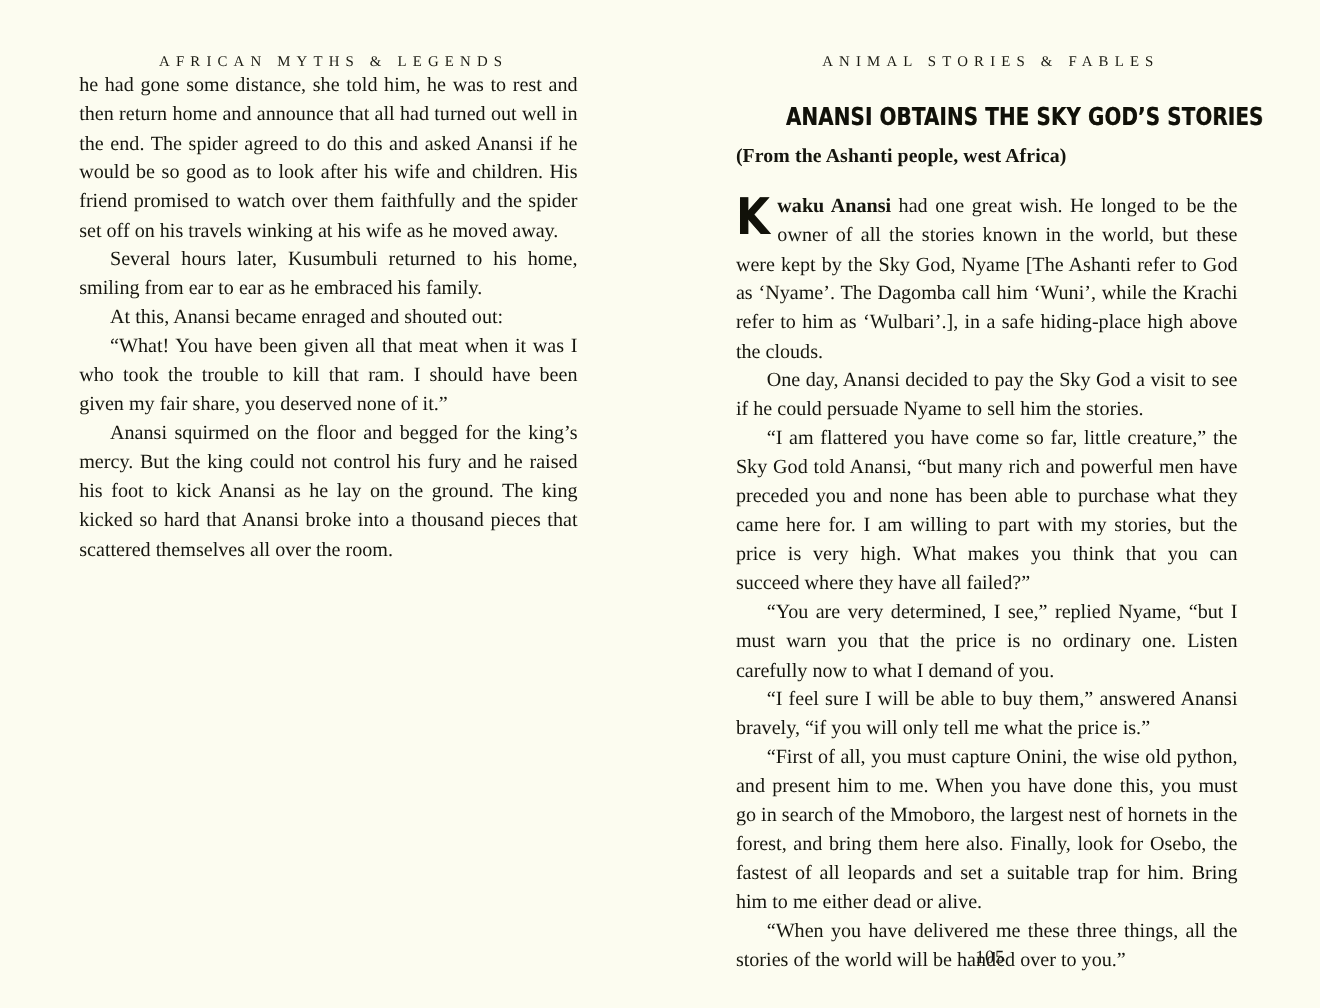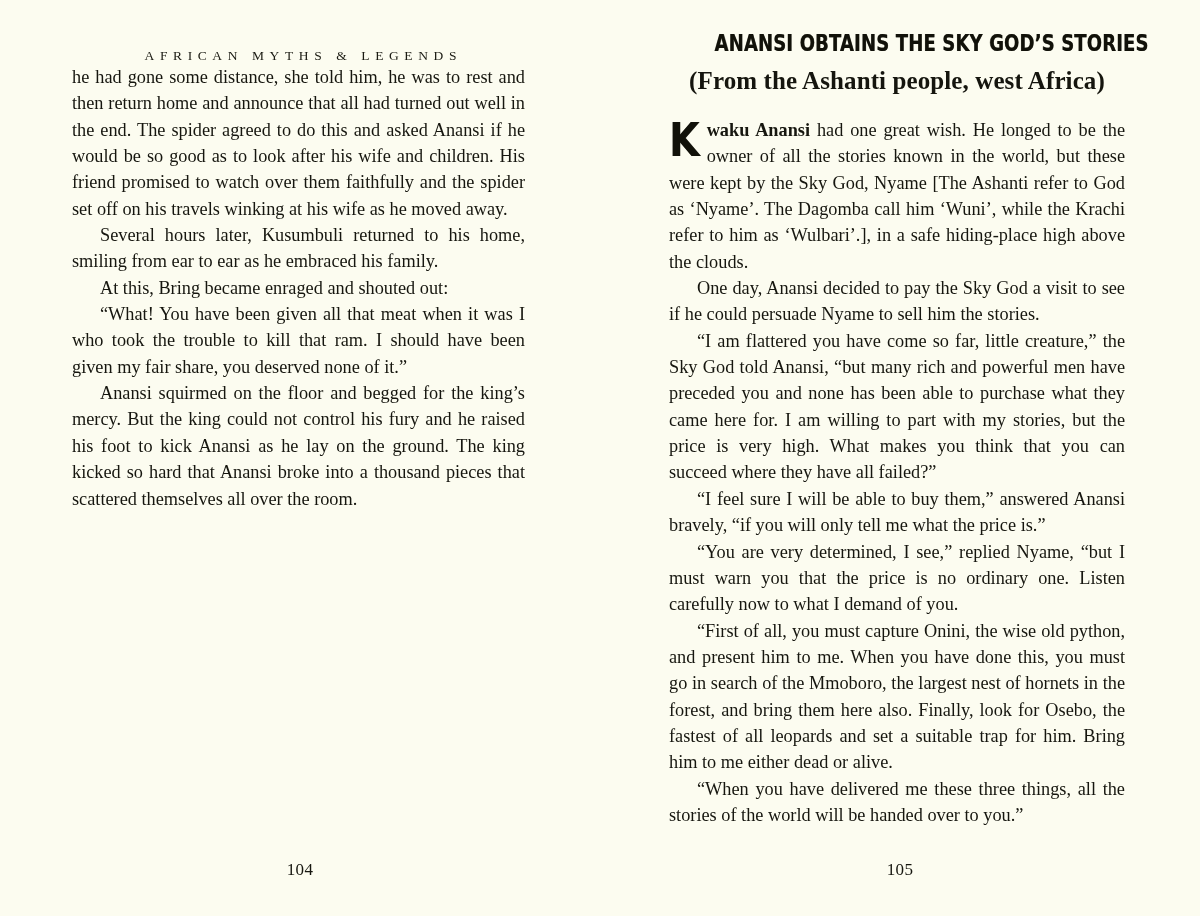--- a/index.html
+++ b/index.html
@@ -69,22 +69,22 @@
     letter-spacing: 0.2px;
     transform: scaleX(0.80);
     transform-origin: center center;
     white-space: nowrap;
     color: #111109;
     text-shadow: 0.35px 0 0 rgba(17,17,9,0.55), -0.35px 0 0 rgba(17,17,9,0.35);
   }
   .chapter-subtitle {
     margin: 0;
     padding-top: 11px;
-    text-align: center;
-    font-size: 25px;
+    text-align: left;
+    font-size: 18px;
     font-weight: 700;
     letter-spacing: 0.1px;
     color: #15150e;
     white-space: nowrap;
   }
   .chapter-body {
     margin-top: 22px;
   }
 
   
@@ -123,41 +123,41 @@
 <body>
 
 <div class="spread">
 
   <div class="page page-left">
     <div class="running-head">AFRICAN MYTHS &amp; LEGENDS</div>
 
     <div class="body-block">
       <p class="para noindent">he had gone some distance, she told him, he was to rest and then return home and announce that all had turned out well in the end. The spider agreed to do this and asked Anansi if he would be so good as to look after his wife and children. His friend promised to watch over them faithfully and the spider set off on his travels winking at his wife as he moved away.</p>
       <p class="para">Several hours later, Kusumbuli returned to his home, smiling from ear to ear as he embraced his family.</p>
-      <p class="para">At this, Bring became enraged and shouted out:</p>
+      <p class="para">At this, Anansi became enraged and shouted out:</p>
       <p class="para">“What! You have been given all that meat when it was I who took the trouble to kill that ram. I should have been given my fair share, you deserved none of it.”</p>
       <p class="para">Anansi squirmed on the floor and begged for the king’s mercy. But the king could not control his fury and he raised his foot to kick Anansi as he lay on the ground. The king kicked so hard that Anansi broke into a thousand pieces that scattered themselves all over the room.</p>
     </div>
 
-    <div class="folio">104</div>
   </div>
 
   <div class="page page-right">
+    <div class="running-head">ANIMAL STORIES &amp; FABLES</div>
 
     <h1 class="chapter-title">ANANSI OBTAINS THE SKY GOD’S STORIES</h1>
 
     <div class="chapter-subtitle">(From the Ashanti people, west Africa)</div>
 
     <div class="chapter-body">
       <p class="para noindent"><span class="dropcap">K</span><span class="lead-bold">waku Anansi</span><span> had one great wish. He longed to be the owner of all the stories known in the world, but these were kept by the Sky God, Nyame [The Ashanti refer to God as ‘Nyame’. The Dagomba call him ‘Wuni’, while the Krachi refer to him as ‘Wulbari’.], in a safe hiding-place high above the clouds.</span></p>
 
       <p class="para">One day, Anansi decided to pay the Sky God a visit to see if he could persuade Nyame to sell him the stories.</p>
       <p class="para">“I am flattered you have come so far, little creature,” the Sky God told Anansi, “but many rich and powerful men have preceded you and none has been able to purchase what they came here for. I am willing to part with my stories, but the price is very high. What makes you think that you can succeed where they have all failed?”</p>
+      <p class="para">“You are very determined, I see,” replied Nyame, “but I must warn you that the price is no ordinary one. Listen carefully now to what I demand of you.</p>
       <p class="para">“I feel sure I will be able to buy them,” answered Anansi bravely, “if you will only tell me what the price is.”</p>
-      <p class="para">“You are very determined, I see,” replied Nyame, “but I must warn you that the price is no ordinary one. Listen carefully now to what I demand of you.</p>
       <p class="para">“First of all, you must capture Onini, the wise old python, and present him to me. When you have done this, you must go in search of the Mmoboro, the largest nest of hornets in the forest, and bring them here also. Finally, look for Osebo, the fastest of all leopards and set a suitable trap for him. Bring him to me either dead or alive.</p>
       <p class="para">“When you have delivered me these three things, all the stories of the world will be handed over to you.”</p>
     </div>
 
     <div class="folio">105</div>
   </div>
 
 </div>
 
 </body></html>

